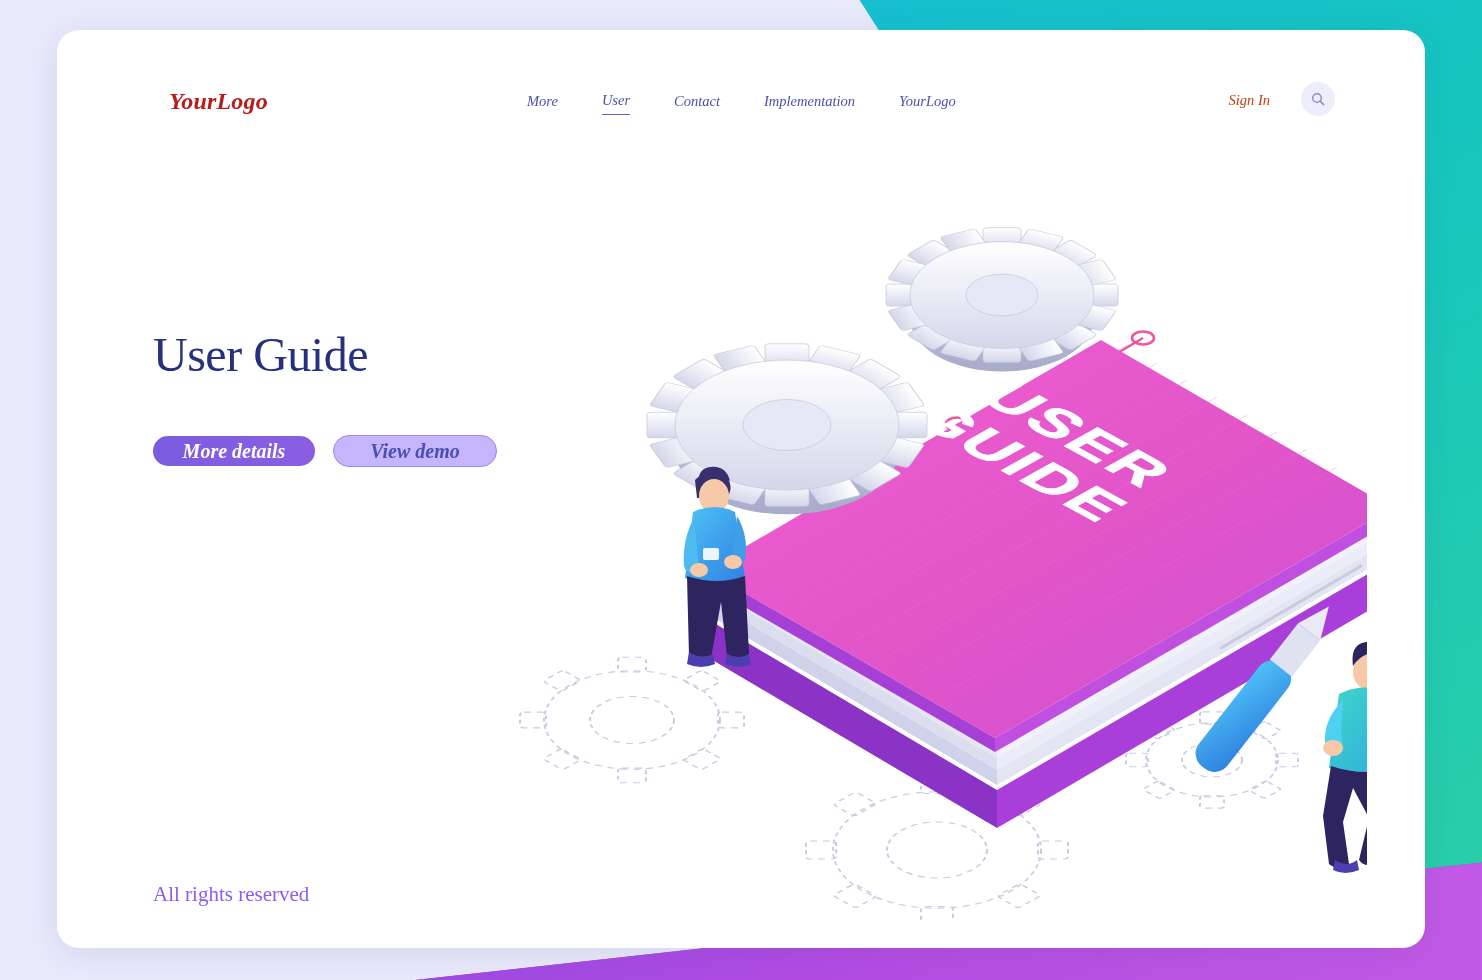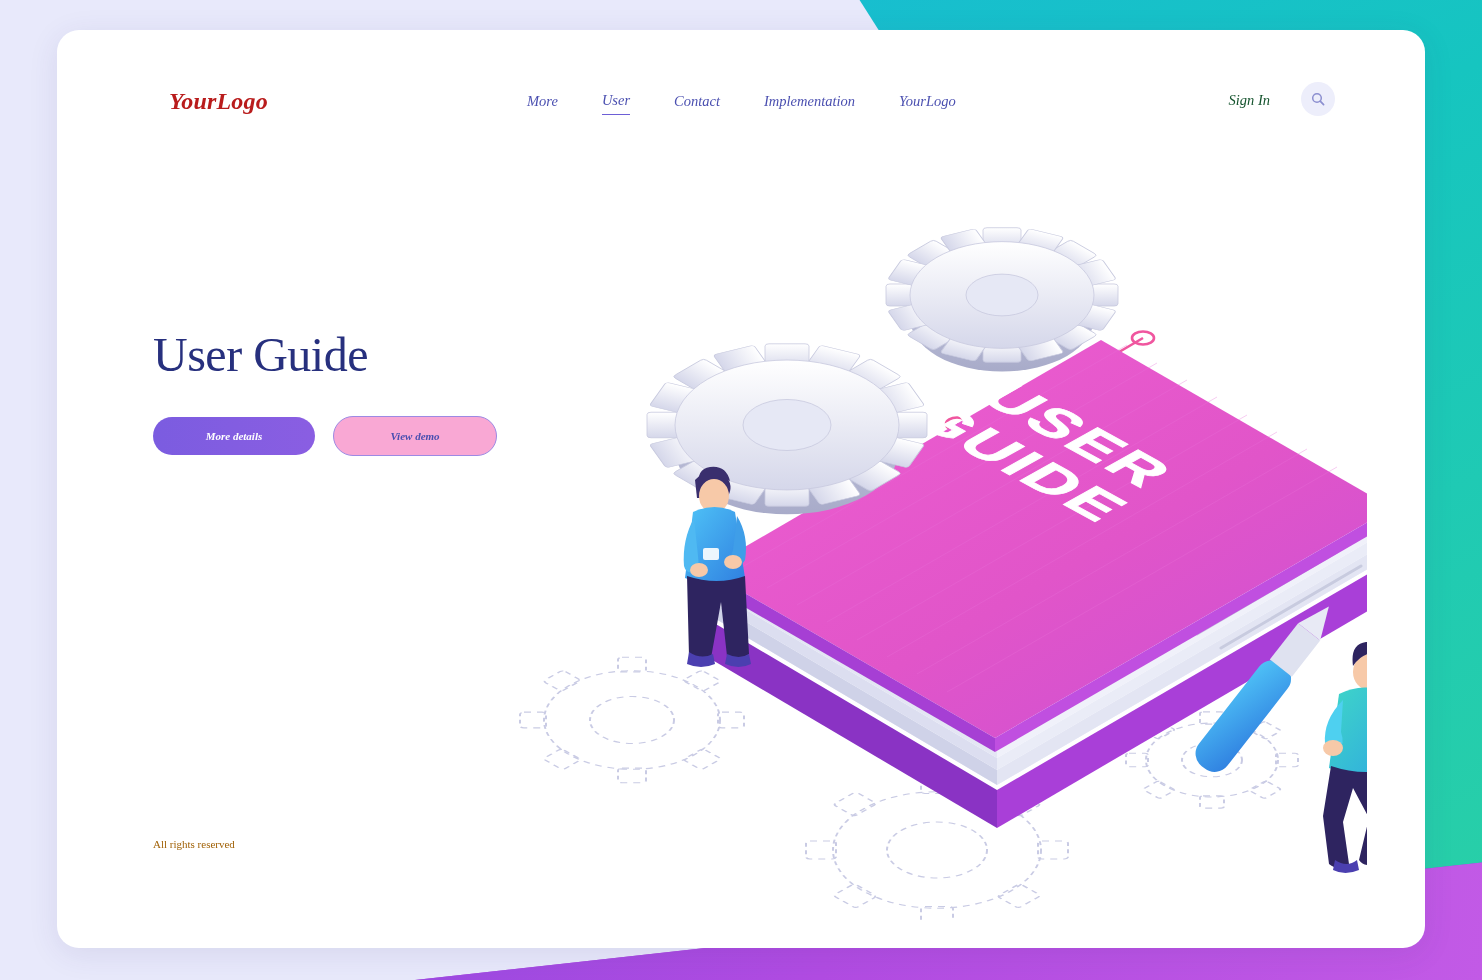--- a/index.html
+++ b/index.html
@@ -97,21 +97,21 @@
   .nav-link.active {
     border-bottom: 1.5px solid #6d5fd6;
   }
   .signin {
     position: absolute;
     right: 155px;
     top: 62px;
     font-family: "Liberation Serif", serif;
     font-style: italic;
     font-size: 14.5px;
-    color: #14532d;
+    color: #c2410c;
     white-space: nowrap;
     cursor: pointer;
   }
   .search-btn {
     position: absolute;
     right: 90px;
     top: 52px;
     width: 34px;
     height: 34px;
     border-radius: 50%;
@@ -149,47 +149,48 @@
   .btn-row {
     margin-top: 36px;
     display: flex;
     align-items: center;
     gap: 18px;
   }
   .btn {
     font-family: "Liberation Serif", serif;
     font-style: italic;
     font-weight: bold;
-    font-size: 11px;
+    font-size: 20px;
     border-radius: 20px;
-    height: 38px;
+    height: 30px;
     display: flex;
     align-items: center;
     justify-content: center;
     cursor: pointer;
     white-space: nowrap;
+    margin-top: 19px;
   }
   .btn-primary {
     width: 162px;
     background: linear-gradient(90deg, #7b5ce0 0%, #8a5ee2 100%);
     color: #ffffff;
   }
   .btn-secondary {
     width: 162px;
-    background: #f9a8d4;
+    background: #c4b5fd;
     border: 1.3px solid #9c8ae4;
     color: #4a4fb0;
   }
   .rights {
     position: absolute;
     left: 96px;
-    top: 808px;
-    font-family: "Liberation Serif", serif;
-    font-size: 11px;
-    color: #a16207;
+    top: 852px;
+    font-family: "Liberation Serif", serif;
+    font-size: 21px;
+    color: #8b5cf6;
   }
 
   
   .illo {
     position: absolute;
     left: 380px;
     top: 130px;
     width: 930px;
     height: 760px;
   }

